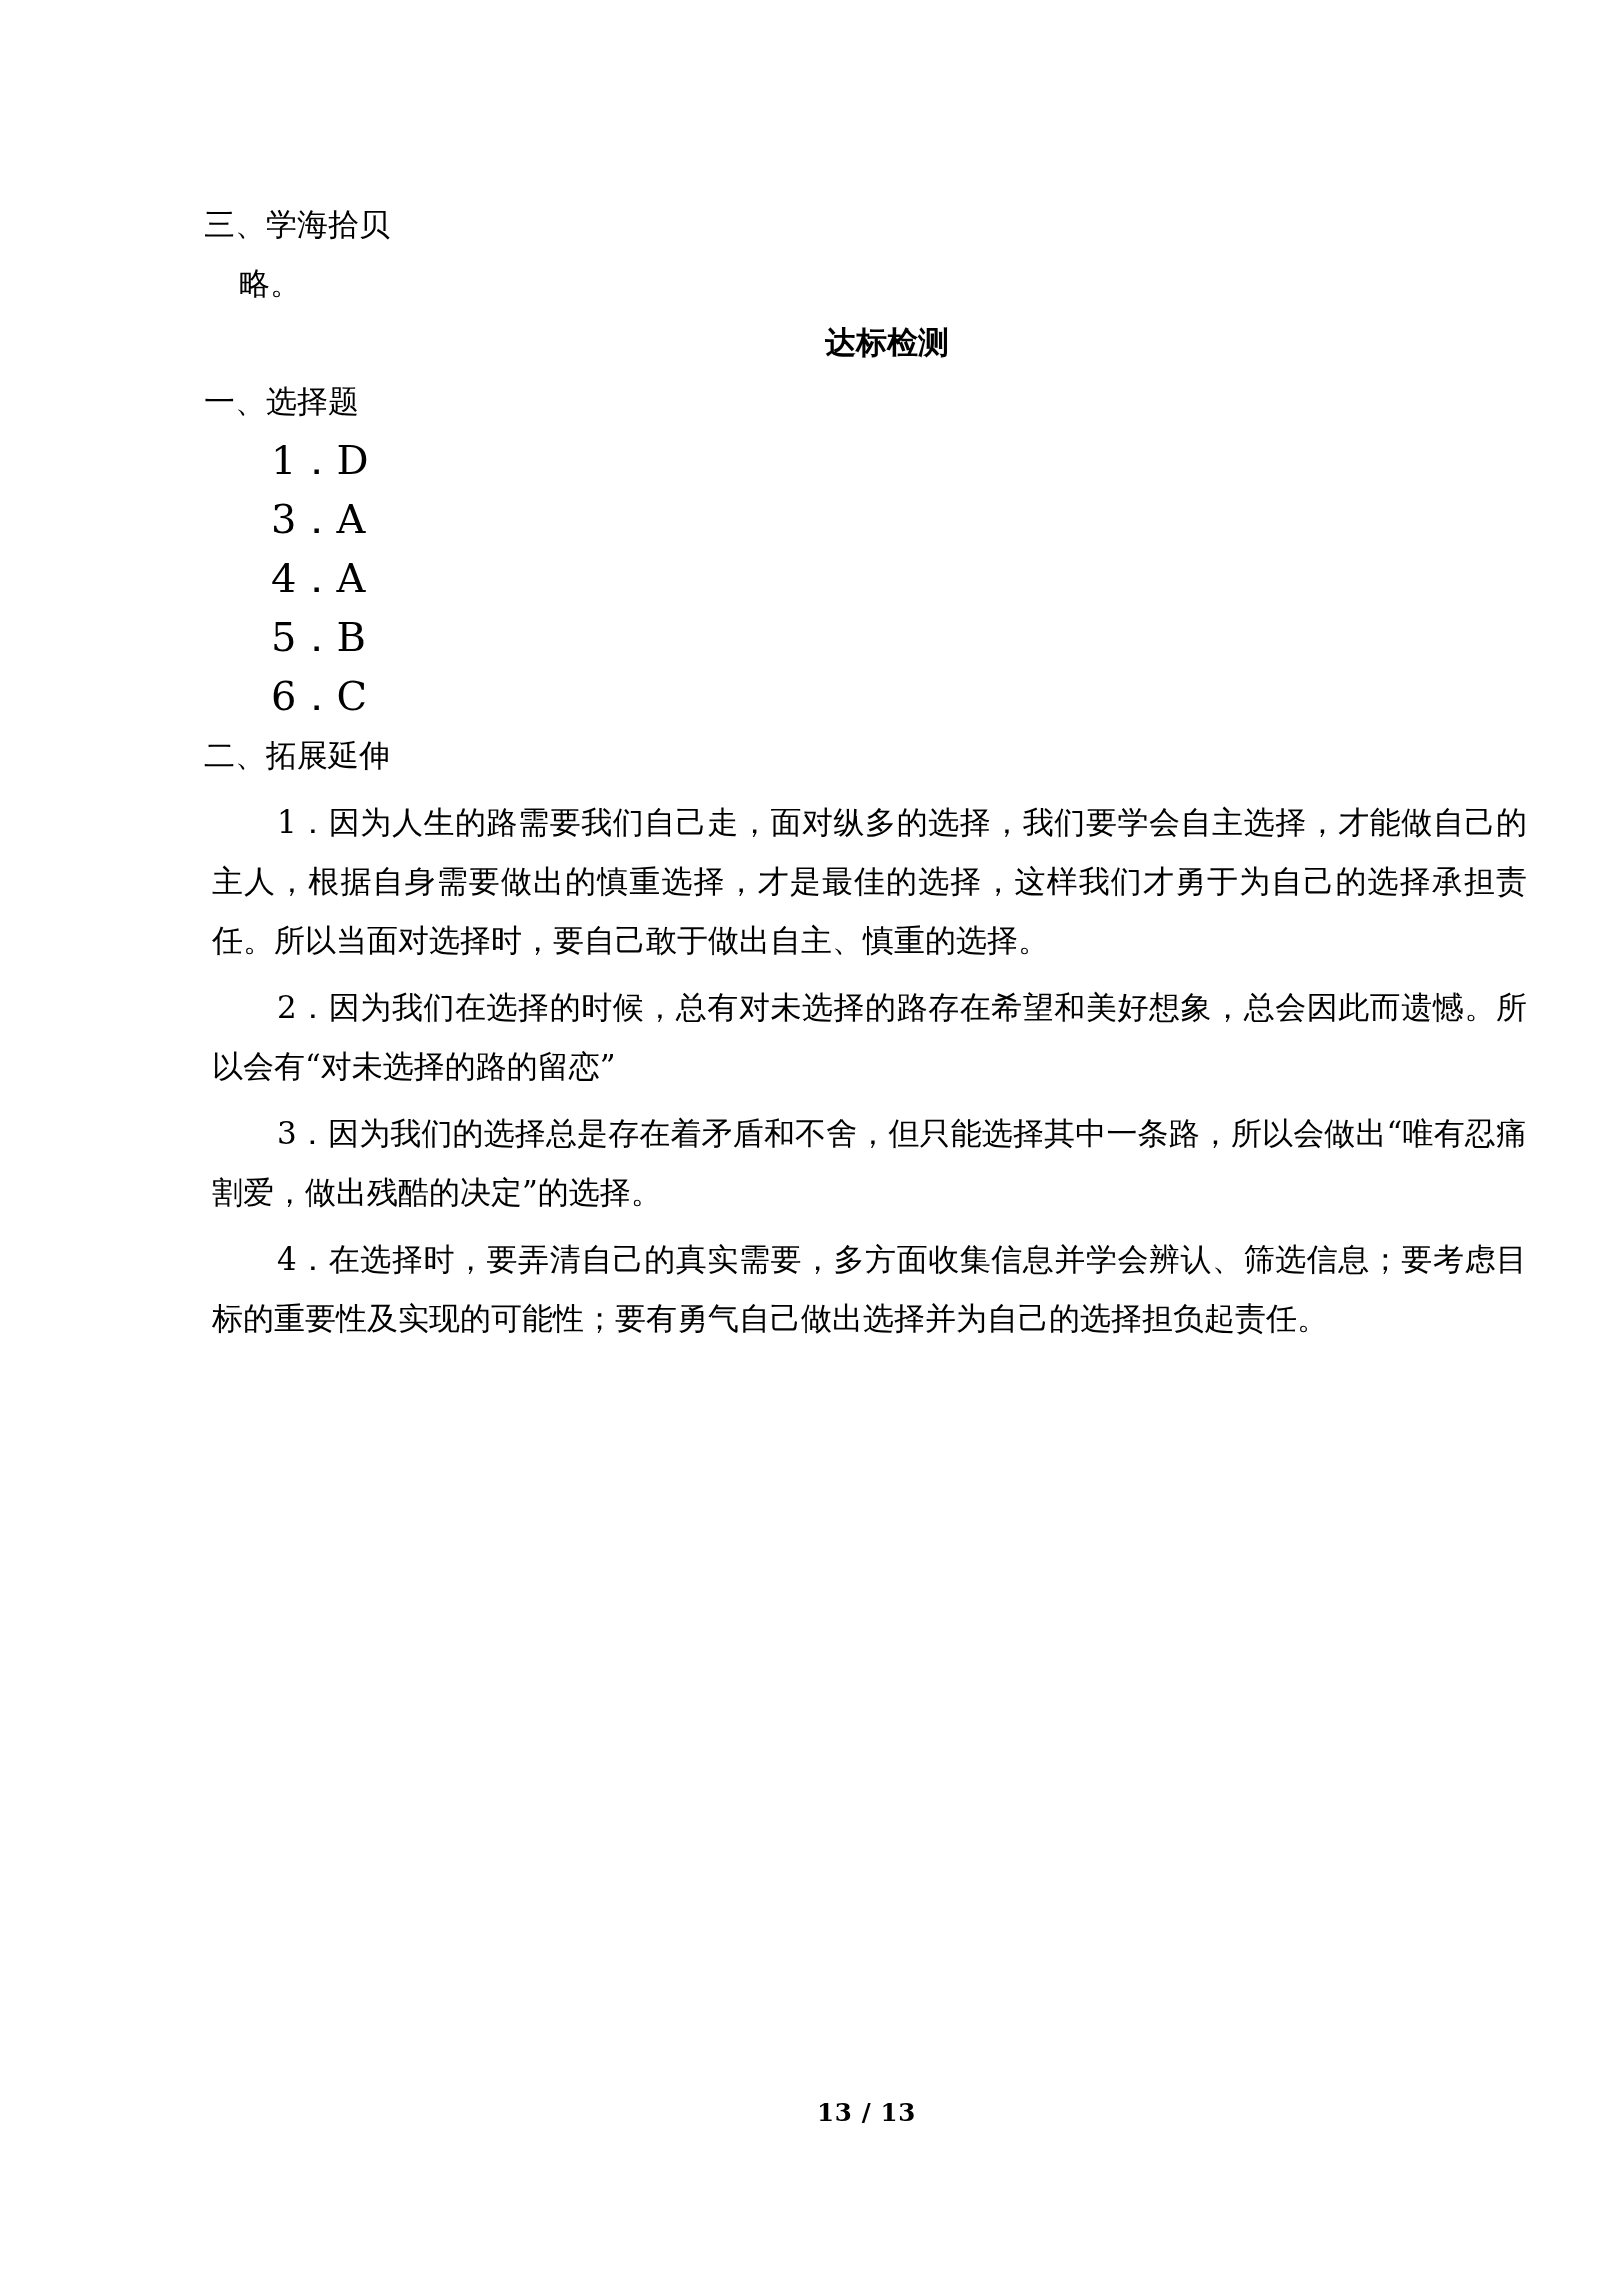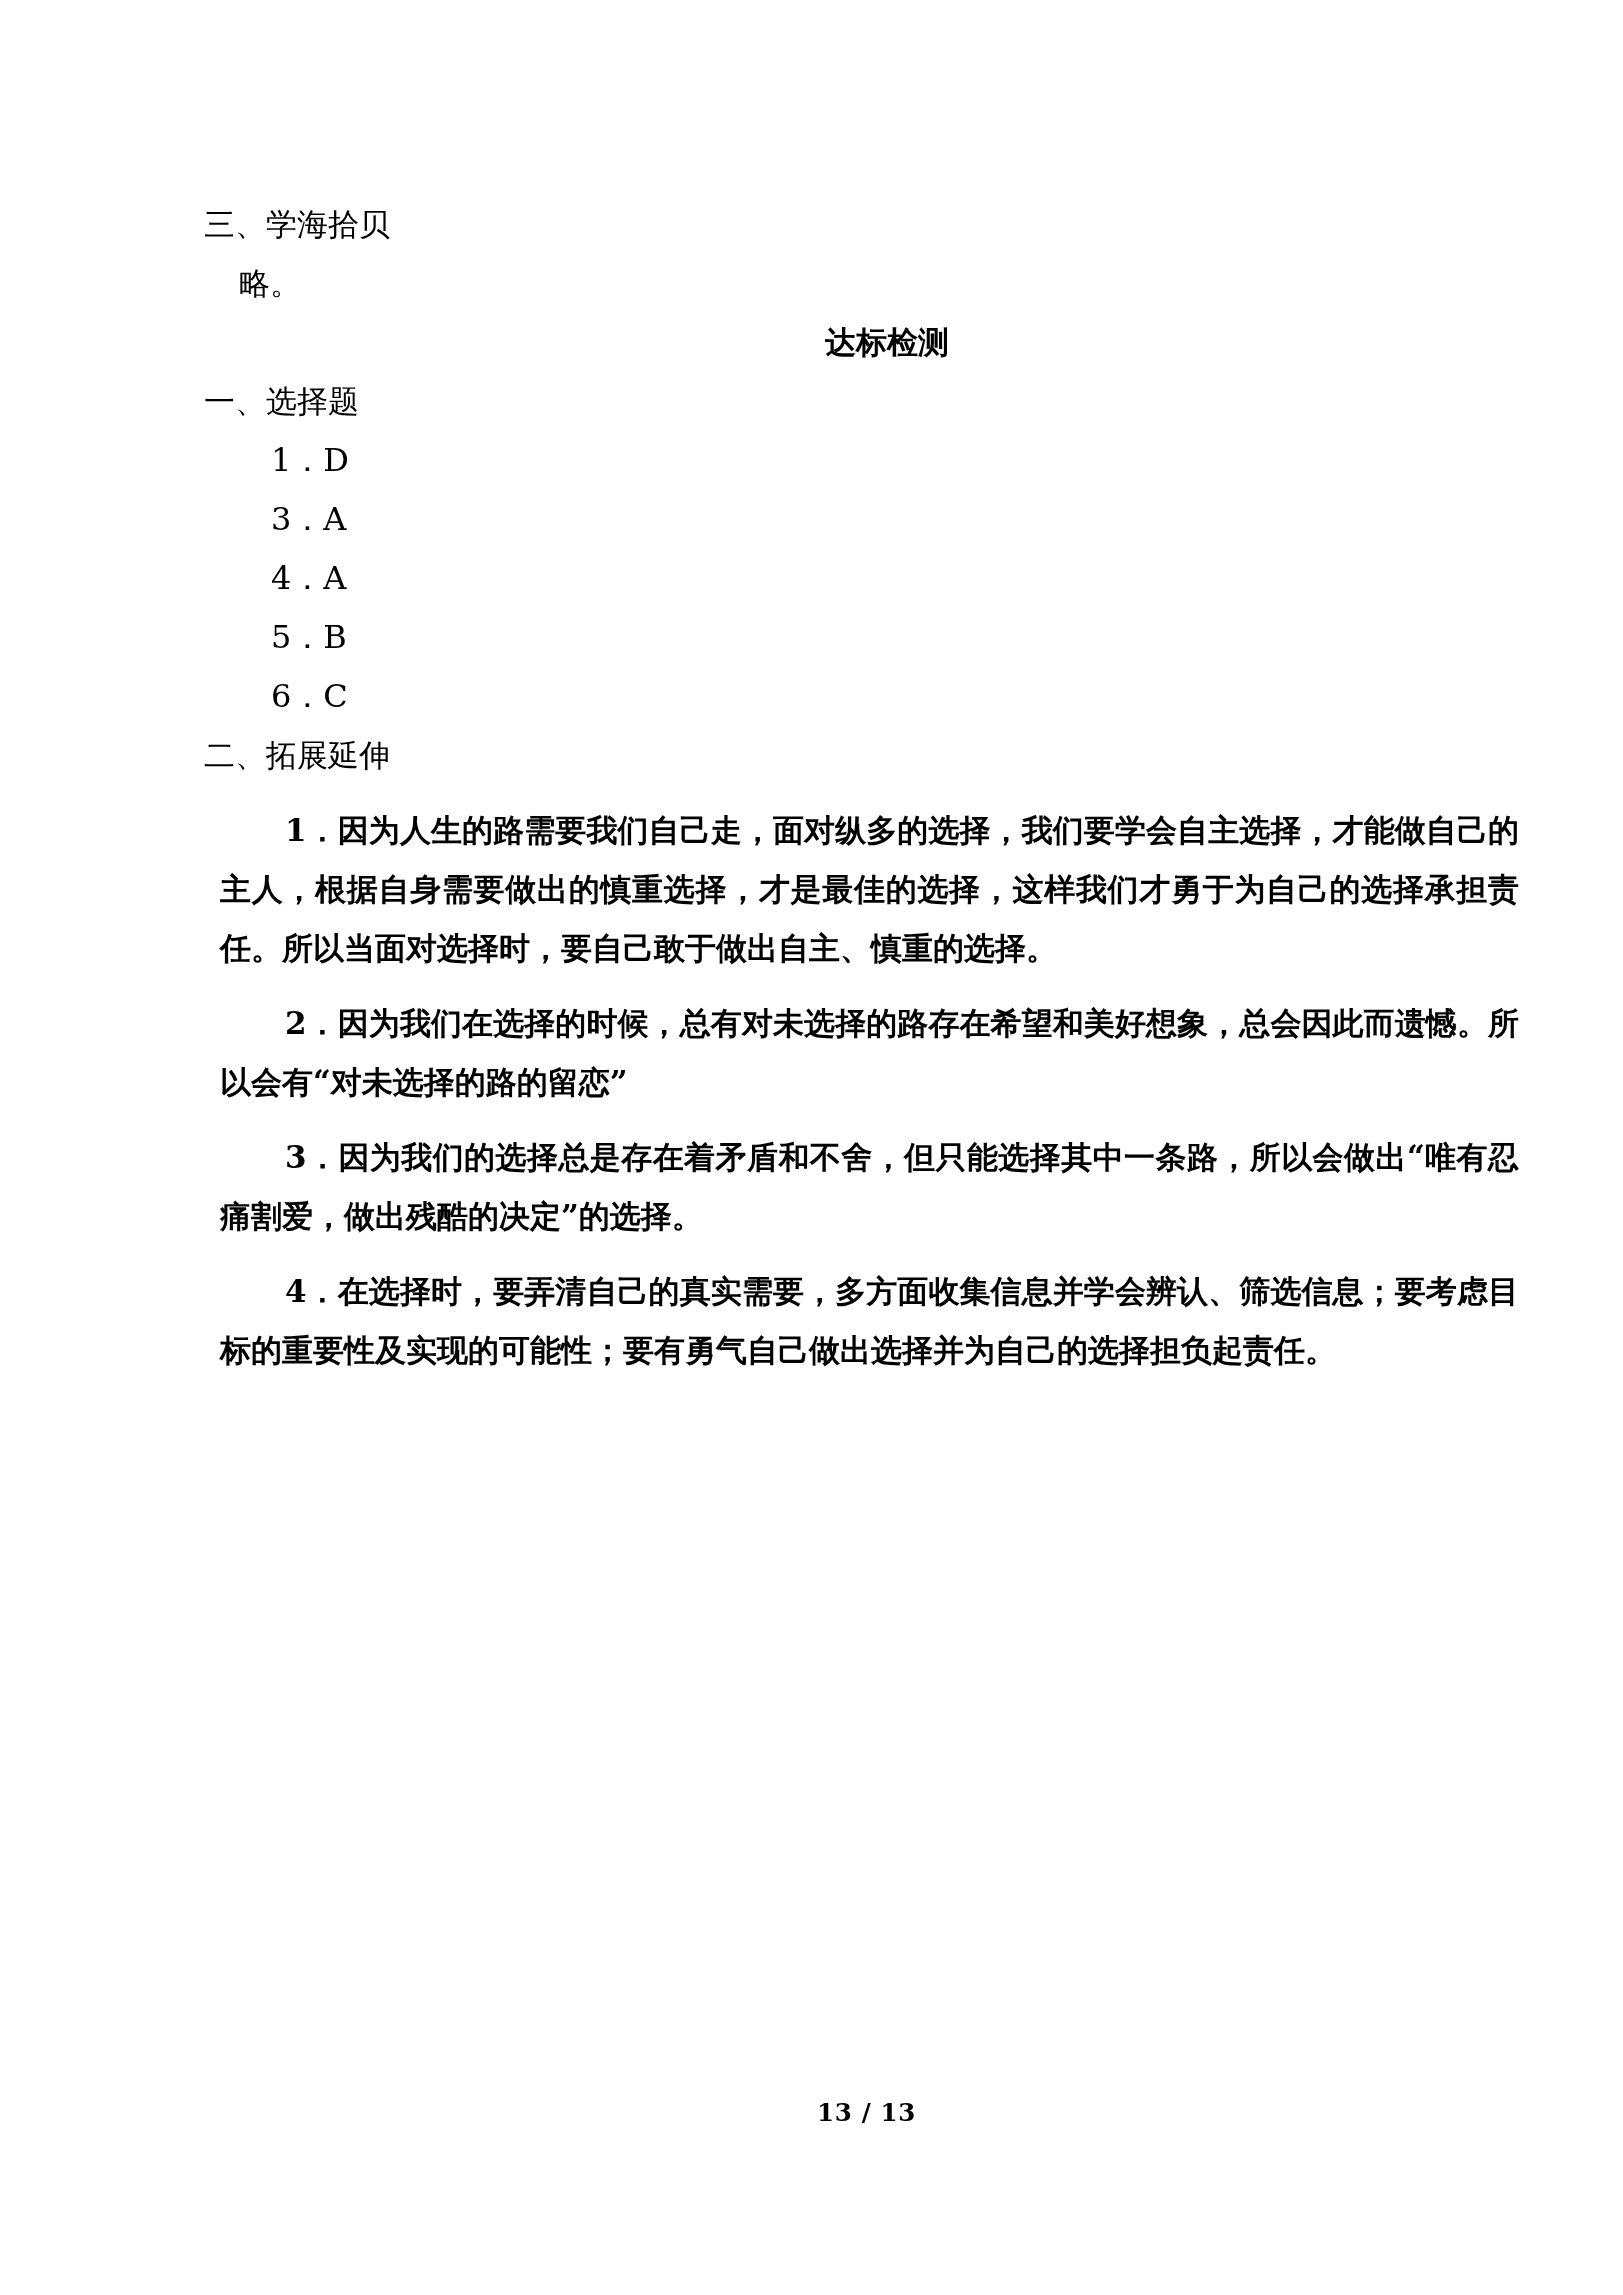--- a/index.html
+++ b/index.html
@@ -39,42 +39,41 @@
   .bold-heading {
     font-size: 31px;
     line-height: 59px;
     font-weight: bold;
     padding-left: 35px;
     white-space: pre;
     font-family: "DejaVu Sans", "Liberation Sans", sans-serif;
     text-align: center;
   }
   .answer-item {
-    font-size: 32px;
+    font-size: 40px;
     line-height: 59px;
     padding-left: 67px;
     white-space: pre;
   }
   .answer-item .ans-num {
     display: inline;
   }
   .answer-item .ans-val {
     display: inline;
   }
 
   
   .para {
     font-size: 31px;
     line-height: 59px;
     text-align: justify;
     text-justify: inter-ideograph;
     text-indent: 65px;
-    margin: 16px;
+    margin: 8px;
     word-break: break-all;
-    font-weight: bold;
   }
 
   
   .footer {
     position: absolute;
     left: 0;
     top: 2098px;
     width: 1623px;
     text-align: center;
     font-size: 24.5px;

